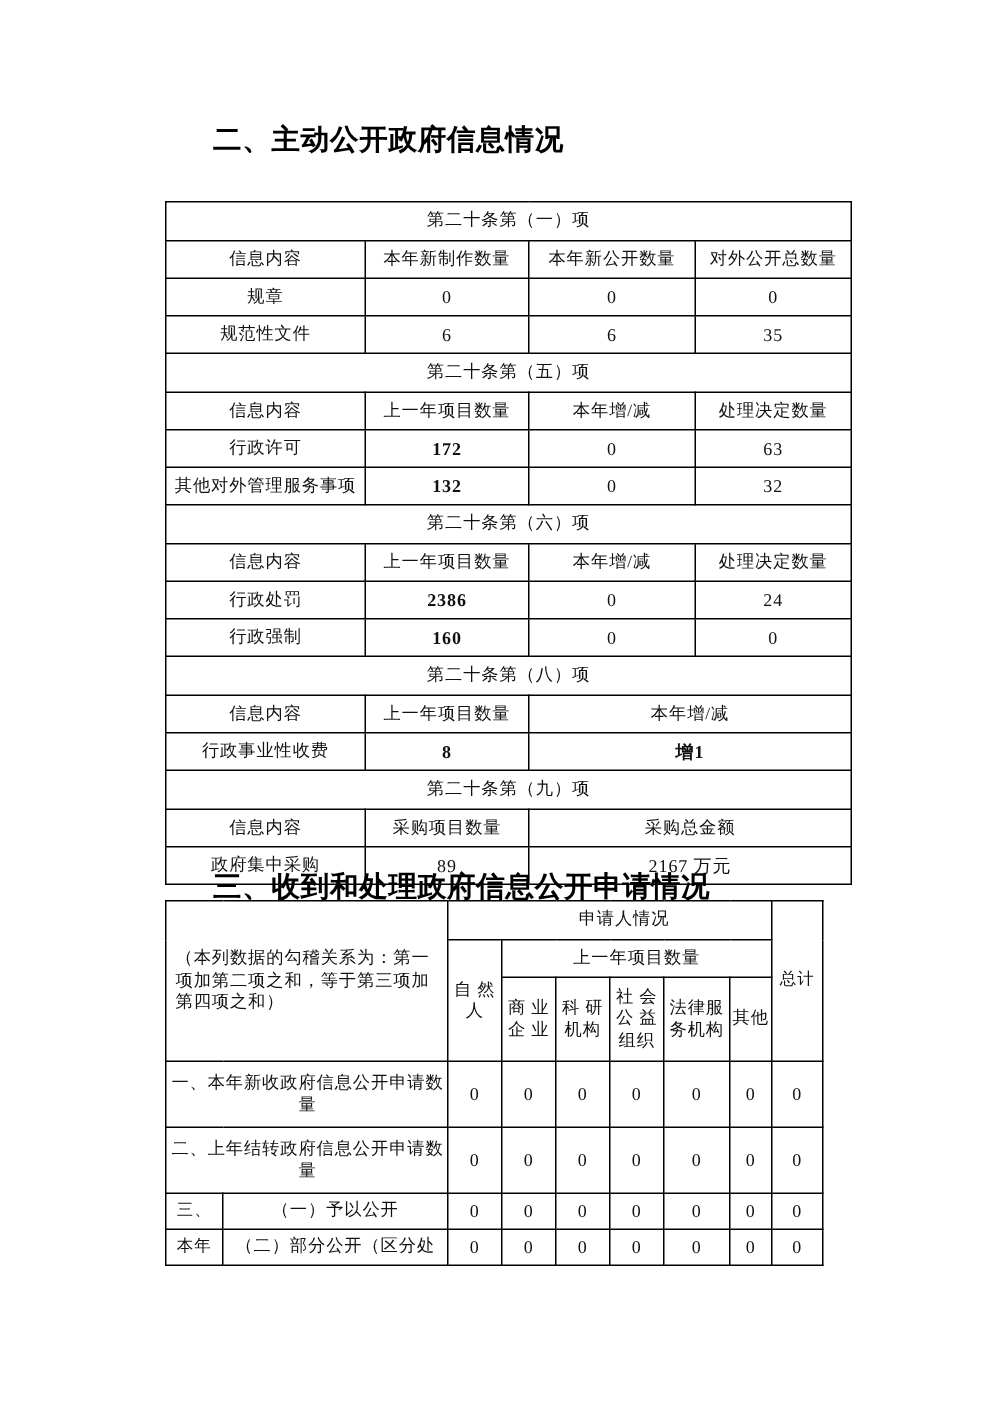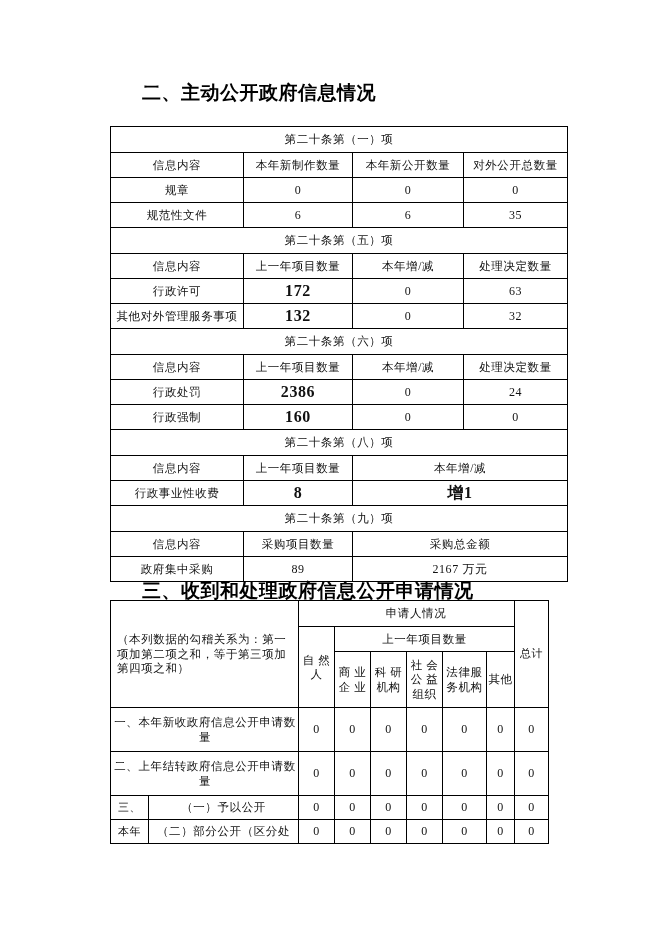--- a/index.html
+++ b/index.html
@@ -53,26 +53,26 @@
     line-height: 1.25;
     letter-spacing: 0.6px;
     box-sizing: border-box;
   }
   
   td.thick-bottom { border-bottom-width: 2px; }
   td.thick-top { border-top-width: 2px; }
   td.thick-right { border-right-width: 2px; }
 
   .num { font-size: 12px; letter-spacing: 0; }
-  .bold-num { font-weight: bold; font-size: 16px; letter-spacing: 0; }
+  .bold-num { font-weight: bold; font-size: 12px; letter-spacing: 0; }
 
   
   #table-one {
     left: 110px;
-    top: 126px;
+    top: 134px;
     width: 457px;
   }
   #table-one td { height: 25px; }
   #table-one td.span-title { height: 26px; }
 
   
   #table-two {
     left: 110px;
     top: 600px;
     width: 428px;

